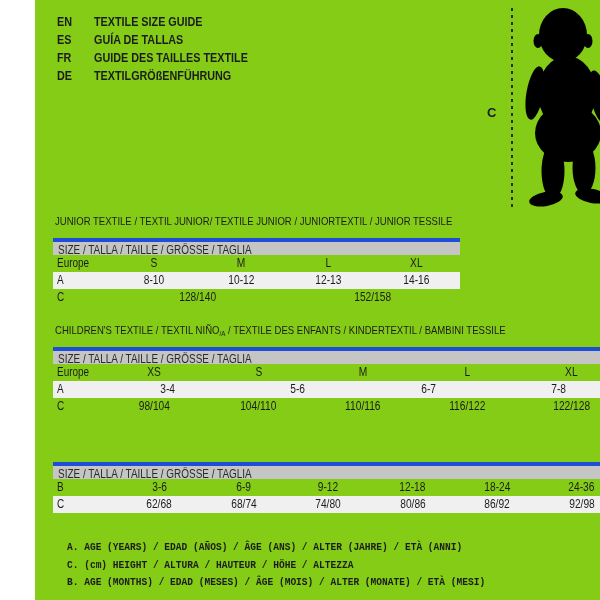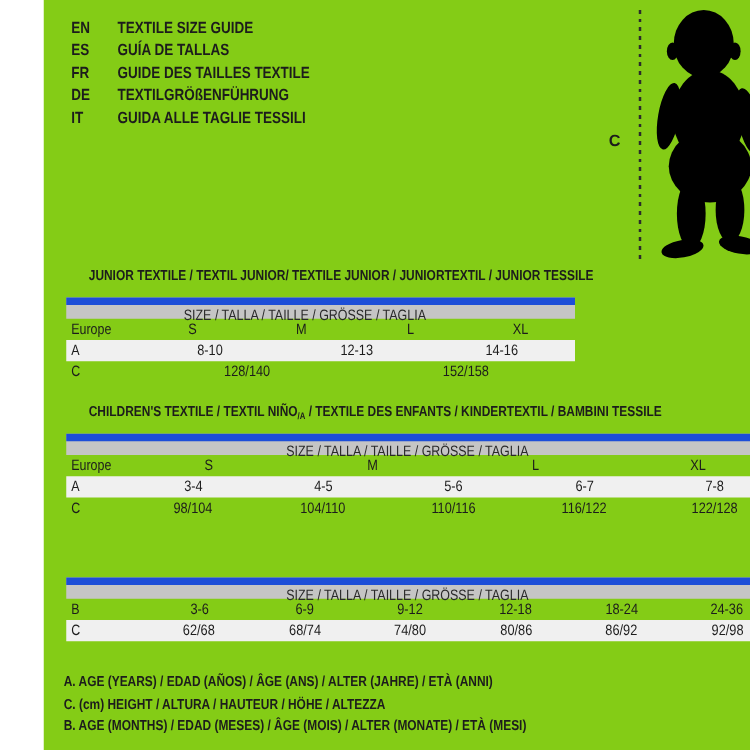--- a/index.html
+++ b/index.html
@@ -17,39 +17,39 @@
 
   
   .measure-line{
     position:absolute;left:476px;top:8px;width:2px;height:202px;
     background:repeating-linear-gradient(to bottom,#2b2b2b 0 3px,transparent 3px 7px);
   }
   .measure-label{position:absolute;left:452px;top:105px;font-size:13px;font-weight:bold;}
   .baby-svg{position:absolute;left:483px;top:5px;}
 
   
-  .table-title{position:absolute;left:36px;font-weight:bold;font-size:11.5px;line-height:16px;}
+  .table-title{position:absolute;left:20px;font-weight:normal;font-size:11.5px;line-height:16px;}
   .sub{font-size:7.5px;vertical-align:-2px;}
 
   
   .size-table{position:absolute;left:18px;font-size:12px;}
   .size-bar{
-    height:17px;line-height:16px;background:#c5c5c5;padding-left:15px;
-    box-sizing:border-box;border-top:6px solid #1d4ed8;color:#2a2a2a;text-align:center;
+    height:17px;line-height:16px;background:#c5c5c5;padding-left:5px;
+    box-sizing:border-box;border-top:4px solid #1d4ed8;color:#2a2a2a;
   }
   .t-row{display:flex;height:17px;line-height:17px;}
   .t-row.alt{background:#f0f0f0;}
   .t-label{padding-left:4px;}
   .junior{width:407px;}  .junior .t-label{width:53px;}
   .children{width:571px;}.children .t-label{width:45px;}
   .babies{width:571px;}  .babies .t-label{width:60px;}
   .t-cell{flex:1;text-align:center;}
 
   
-  .legend{position:absolute;left:16px;top:538px;font-size:11.5px;font-weight:bold;}
+  .legend{position:absolute;left:32px;top:538px;font-size:11.5px;font-weight:bold;font-family:Liberation Mono, monospace;}
   .legend-line{height:17.5px;line-height:17.5px;}
 </style>
 </head>
 <body>
 
 <div class="page">
 
   <div class="lang-list">
     <div class="lang-row">
       <span class="lang-code"><span class="cond-l">EN</span></span>
@@ -59,24 +59,20 @@
       <span class="lang-code"><span class="cond-l">ES</span></span>
       <span><span class="cond-l">GUÍA DE TALLAS</span></span>
     </div>
     <div class="lang-row">
       <span class="lang-code"><span class="cond-l">FR</span></span>
       <span><span class="cond-l">GUIDE DES TAILLES TEXTILE</span></span>
     </div>
     <div class="lang-row">
       <span class="lang-code"><span class="cond-l">DE</span></span>
       <span><span class="cond-l">TEXTILGRÖßENFÜHRUNG</span></span>
-    </div>
-    <div class="lang-row">
-      <span class="lang-code"><span class="cond-l">IT</span></span>
-      <span><span class="cond-l">GUIDA ALLE TAGLIE TESSILI</span></span>
     </div>
   </div>
 
   <div class="measure-line"></div>
   <div class="measure-label">C</div>
   <svg class="baby-svg" width="114" height="204" viewBox="0 0 114 204" fill="#000000">
     <ellipse cx="45" cy="30" rx="24" ry="27"></ellipse>
     <ellipse cx="20" cy="36" rx="4.5" ry="7"></ellipse>
     <ellipse cx="70" cy="36" rx="4.5" ry="7"></ellipse>
     <ellipse cx="49" cy="88" rx="29" ry="37"></ellipse>
@@ -97,46 +93,47 @@
     <div class="t-row">
       <span class="t-label"><span class="cond-l">Europe</span></span>
       <span class="t-cell"><span class="cond-c">S</span></span>
       <span class="t-cell"><span class="cond-c">M</span></span>
       <span class="t-cell"><span class="cond-c">L</span></span>
       <span class="t-cell"><span class="cond-c">XL</span></span>
     </div>
     <div class="t-row alt">
       <span class="t-label"><span class="cond-l">A</span></span>
       <span class="t-cell"><span class="cond-c">8-10</span></span>
+      <span class="t-cell"><span class="cond-c">10-12</span></span>
       <span class="t-cell"><span class="cond-c">12-13</span></span>
       <span class="t-cell"><span class="cond-c">14-16</span></span>
     </div>
     <div class="t-row">
       <span class="t-label"><span class="cond-l">C</span></span>
       <span class="t-cell"><span class="cond-c">128/140</span></span>
       <span class="t-cell"><span class="cond-c">152/158</span></span>
     </div>
   </div>
 
   <div class="table-title" style="top:322px;">
     <span class="cond-l"><span>CHILDREN'S TEXTILE / TEXTIL NIÑO</span><span class="sub">/A</span><span> / TEXTILE DES ENFANTS / KINDERTEXTIL / BAMBINI TESSILE</span></span>
   </div>
   <div class="size-table children" style="top:347px;">
     <div class="size-bar"><span class="cond-l">SIZE / TALLA / TAILLE / GRÖSSE / TAGLIA</span></div>
     <div class="t-row">
       <span class="t-label"><span class="cond-l">Europe</span></span>
+      <span class="t-cell"><span class="cond-c">XS</span></span>
       <span class="t-cell"><span class="cond-c">S</span></span>
       <span class="t-cell"><span class="cond-c">M</span></span>
       <span class="t-cell"><span class="cond-c">L</span></span>
       <span class="t-cell"><span class="cond-c">XL</span></span>
     </div>
     <div class="t-row alt">
       <span class="t-label"><span class="cond-l">A</span></span>
       <span class="t-cell"><span class="cond-c">3-4</span></span>
-      <span class="t-cell"><span class="cond-c">4-5</span></span>
       <span class="t-cell"><span class="cond-c">5-6</span></span>
       <span class="t-cell"><span class="cond-c">6-7</span></span>
       <span class="t-cell"><span class="cond-c">7-8</span></span>
     </div>
     <div class="t-row">
       <span class="t-label"><span class="cond-l">C</span></span>
       <span class="t-cell"><span class="cond-c">98/104</span></span>
       <span class="t-cell"><span class="cond-c">104/110</span></span>
       <span class="t-cell"><span class="cond-c">110/116</span></span>
       <span class="t-cell"><span class="cond-c">116/122</span></span>

